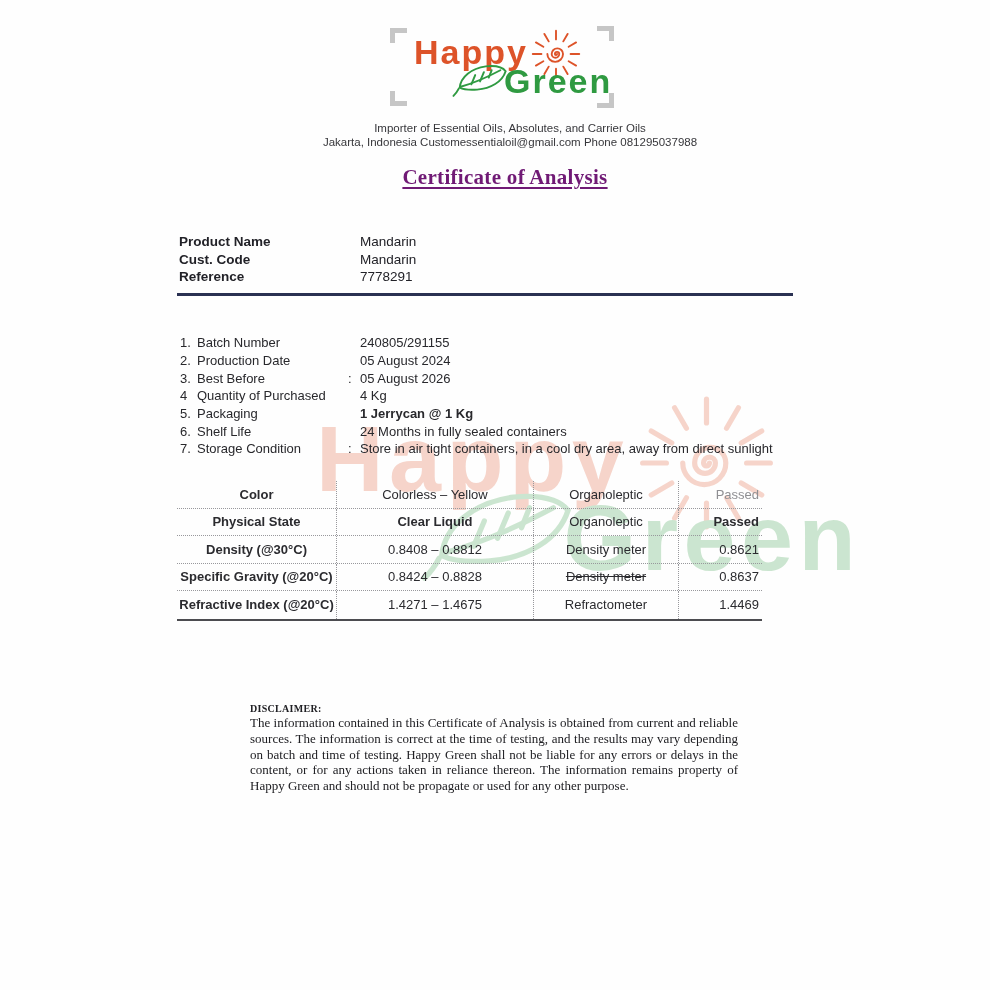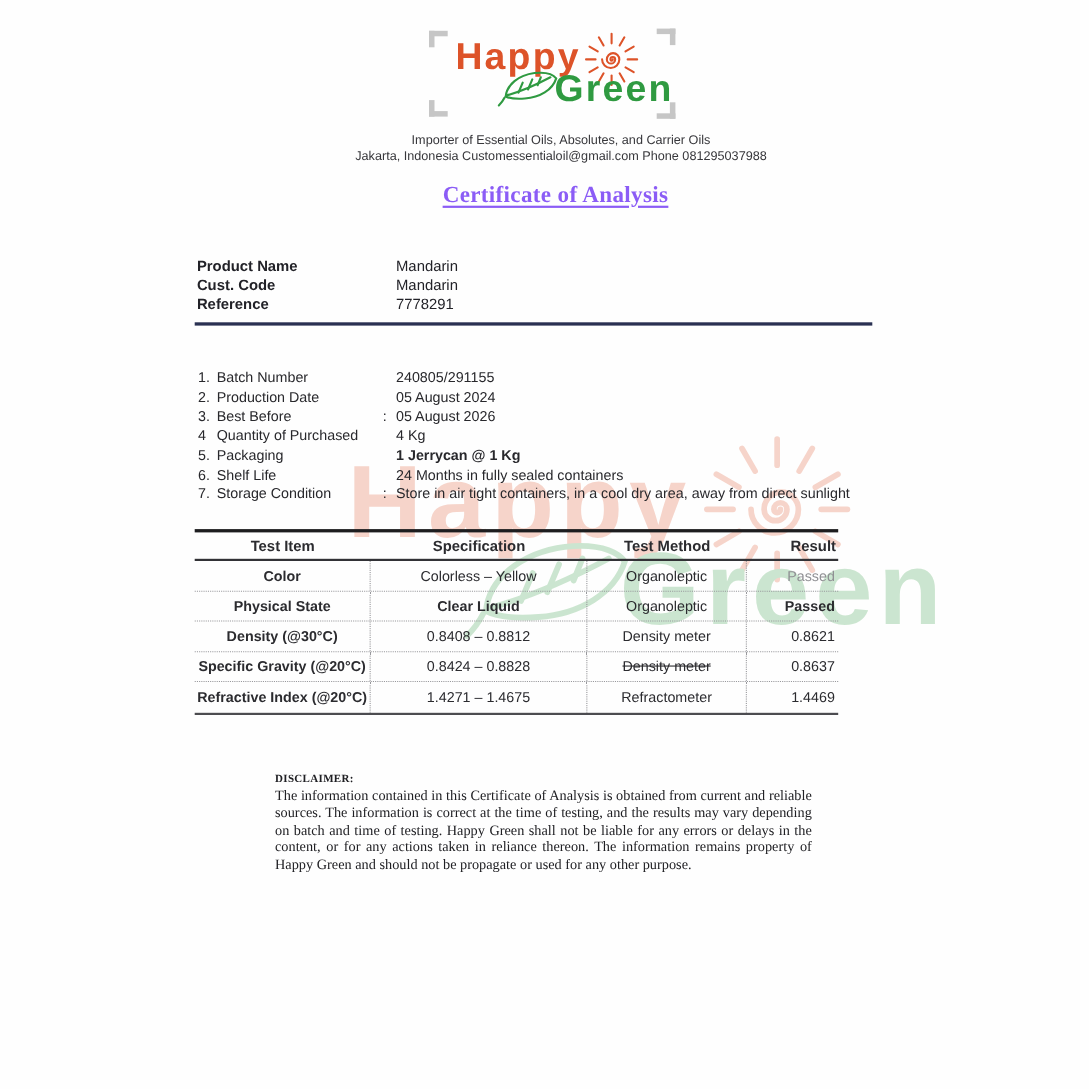--- a/index.html
+++ b/index.html
@@ -39,21 +39,21 @@
   }
 
   
   .contact {
     position:absolute; left:25px; top:122px; width:970px;
     text-align:center; font-size:11.5px; line-height:13.5px; color:#37373b;
   }
   .title {
     position:absolute; left:20px; top:165px; width:970px; text-align:center;
     font-family:"Liberation Serif","DejaVu Serif",serif;
-    font-size:21px; font-weight:bold; color:#8b5cf6; margin:0;
+    font-size:21px; font-weight:bold; color:#701a75; margin:0;
   }
   .title span { text-decoration:underline; text-decoration-thickness:2px; text-underline-offset:3px; letter-spacing:0.3px; }
 
   
   .product { position:absolute; left:179px; top:233px; font-size:13.5px; color:#222228; }
   .p-row { display:flex; height:17.6px; align-items:center; }
   .p-label { width:181px; font-weight:bold; }
 
   .divider { position:absolute; left:177px; top:293px; width:616px; height:3px; background:#2a3152; }
 
@@ -249,26 +249,20 @@
     </div>
     <div class="s-row">
       <span class="s-num">7.</span>
       <span class="s-label">Storage Condition</span>
       <span class="s-sep">:</span>
       <span class="s-value">Store in air tight containers, in a cool dry area, away from direct sunlight</span>
     </div>
   </section>
 
   <div class="test-table">
-    <div class="t-head">
-      <div>Test Item</div>
-      <div>Specification</div>
-      <div>Test Method</div>
-      <div>Result</div>
-    </div>
     <div class="t-body">
       <div class="t-row">
         <div class="c-item">Color</div>
         <div>Colorless – Yellow</div>
         <div>Organoleptic</div>
         <div class="muted">Passed</div>
       </div>
       <div class="t-row">
         <div class="c-item">Physical State</div>
         <div class="bold">Clear Liquid</div>

